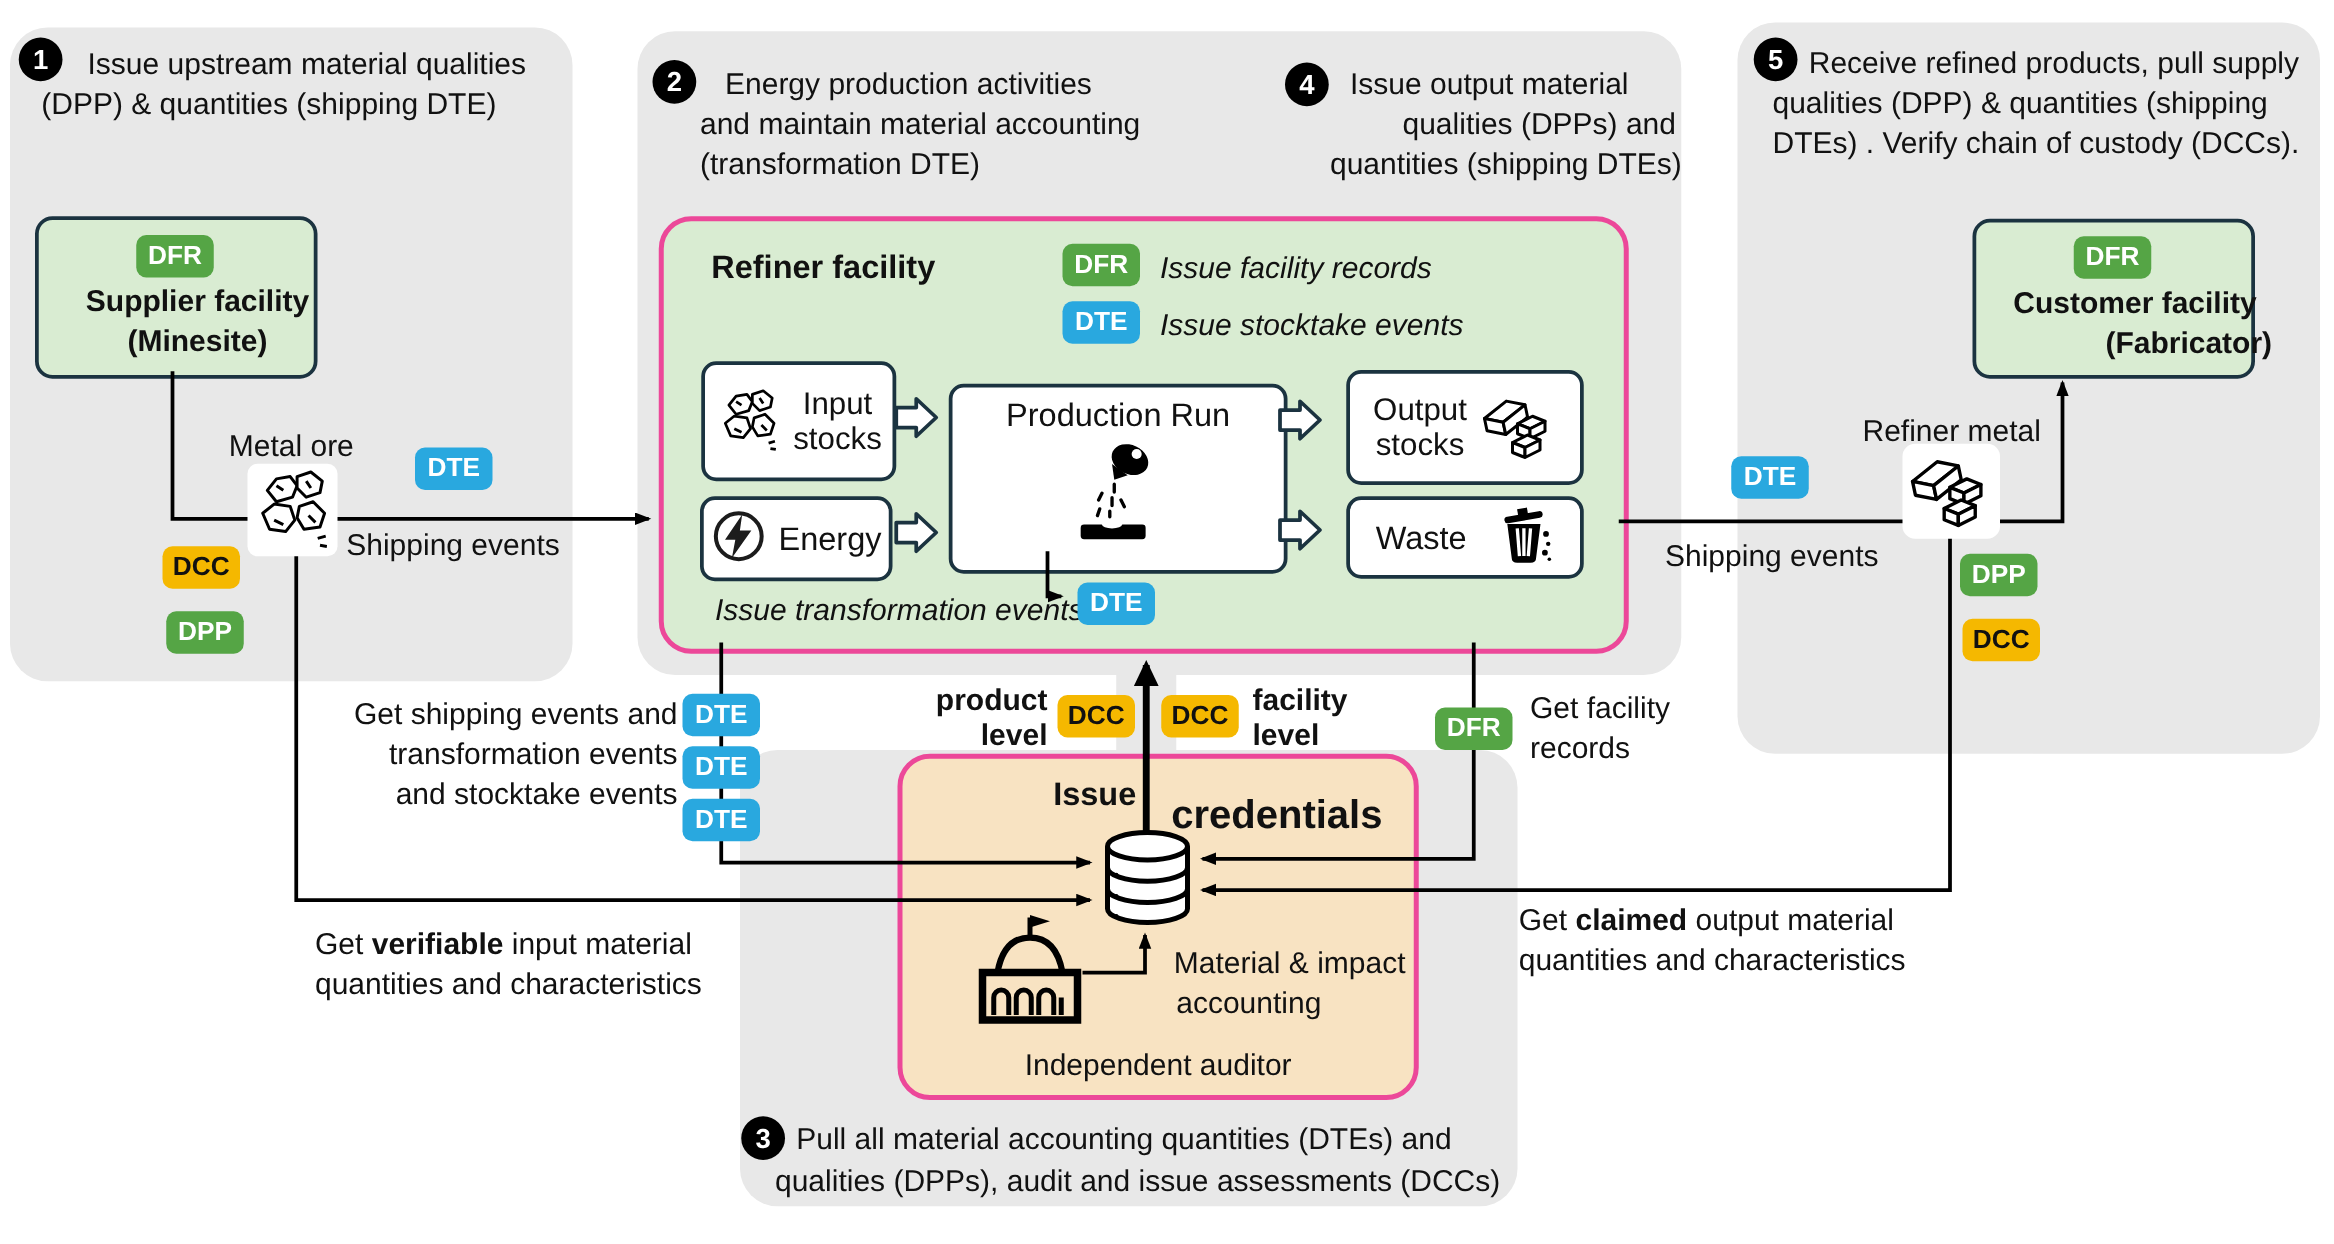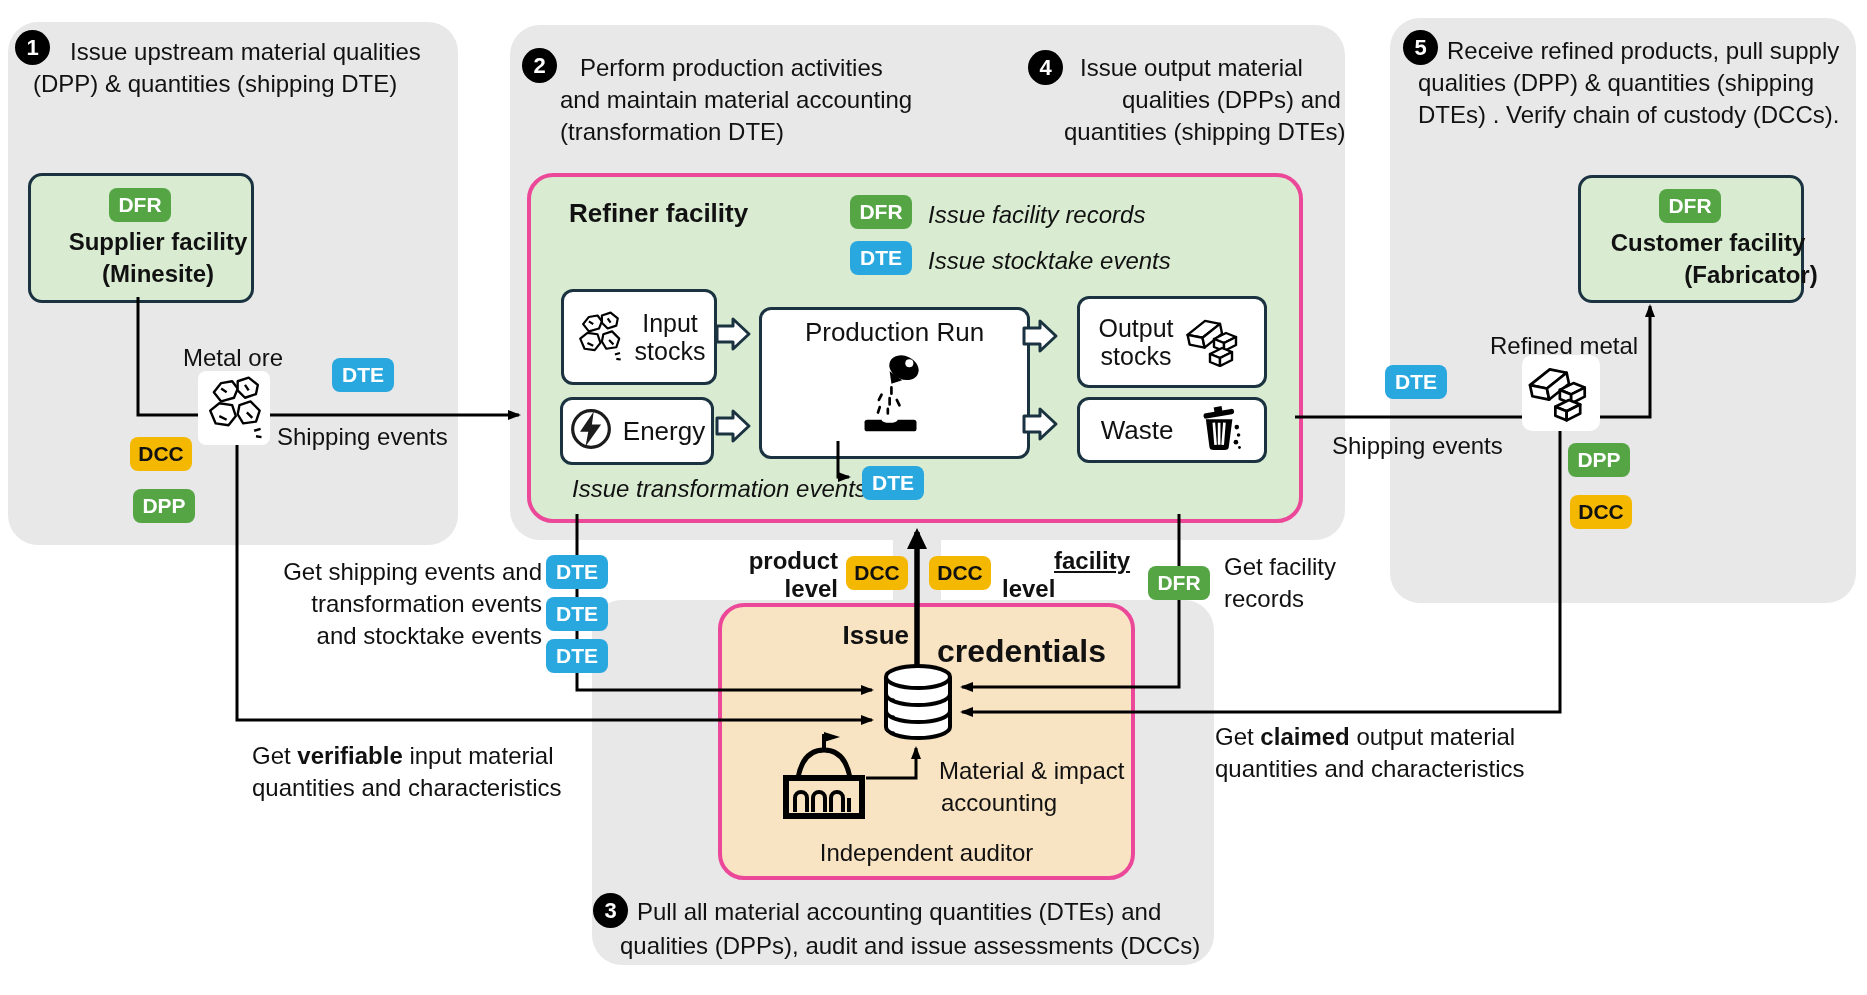--- a/index.html
+++ b/index.html
@@ -42,21 +42,21 @@
   <div class="blob" style="left:510px;top:25px;width:835px;height:515px;"></div>
   <div class="blob" style="left:1390px;top:18px;width:466px;height:585px;"></div>
   <div class="blob" style="left:592px;top:600px;width:622px;height:365px;"></div>
   <div class="bridge" style="left:893px;top:512px;width:48px;height:92px;"></div>
 
   <div class="step-circle" style="left:15px;top:30px;">1</div>
   <div class="txt" style="left:70px;top:36px;">Issue upstream material qualities</div>
   <div class="txt" style="left:33px;top:68px;">(DPP) &amp; quantities (shipping DTE)</div>
 
   <div class="step-circle" style="left:522px;top:48px;">2</div>
-  <div class="txt" style="left:580px;top:52px;">Perform production activities</div>
+  <div class="txt" style="left:580px;top:52px;">Energy production activities</div>
   <div class="txt" style="left:560px;top:84px;">and maintain material accounting</div>
   <div class="txt" style="left:560px;top:116px;">(transformation DTE)</div>
 
   <div class="step-circle" style="left:1028px;top:50px;">4</div>
   <div class="txt" style="left:1080px;top:52px;">Issue output material</div>
   <div class="txt" style="left:1122px;top:84px;">qualities (DPPs) and</div>
   <div class="txt" style="left:1064px;top:116px;">quantities (shipping DTEs)</div>
 
   <div class="step-circle" style="left:1403px;top:30px;">5</div>
   <div class="txt" style="left:1447px;top:35px;">Receive refined products, pull supply</div>
@@ -232,21 +232,21 @@
   <div class="badge b-dte" style="left:546px;top:597px;">DTE</div>
   <div class="badge b-dte" style="left:546px;top:639px;">DTE</div>
 
   <div class="txt" style="left:252px;top:740px;"><span>Get </span><span class="bold">verifiable</span><span> input material</span></div>
   <div class="txt" style="left:252px;top:772px;">quantities and characteristics</div>
 
   <div class="txt bold" style="left:728px;top:547px;width:110px;text-align:right;line-height:28px;">product</div>
   <div class="txt bold" style="left:728px;top:575px;width:110px;text-align:right;line-height:28px;">level</div>
   <div class="badge b-dcc" style="left:846px;top:556px;">DCC</div>
   <div class="badge b-dcc" style="left:929px;top:556px;">DCC</div>
-  <div class="txt bold" style="left:1054px;top:547px;line-height:28px;text-decoration:underline;">facility</div>
+  <div class="txt bold" style="left:1002px;top:547px;line-height:28px;">facility</div>
   <div class="txt bold" style="left:1002px;top:575px;line-height:28px;">level</div>
   <div class="badge b-dfr" style="left:1148px;top:566px;">DFR</div>
   <div class="txt" style="left:1224px;top:551px;text-align:right;">Get facility</div>
   <div class="txt" style="left:1224px;top:583px;">records</div>
 
   <div class="icn" style="left:880px;top:663px;">
     <svg width="76" height="82" viewBox="0 0 76 82">
       <path d="M6 14 V64 a32 11 0 0 0 64 0 V14" fill="#fff" stroke="#000" stroke-width="4"></path>
       <ellipse cx="38" cy="14" rx="32" ry="11" fill="#fff" stroke="#000" stroke-width="4"></ellipse>
       <path d="M6 31 a32 11 0 0 0 64 0 M6 48 a32 11 0 0 0 64 0" fill="none" stroke="#000" stroke-width="4"></path>
@@ -258,21 +258,21 @@
     <svg width="92" height="94" viewBox="0 0 92 94">
       <path d="M46 22 V6" stroke="#000" stroke-width="4" fill="none"></path>
       <polygon points="46,4 62,9 46,14" fill="#000"></polygon>
       <path d="M20 50 q5 -28 26 -28 q21 0 26 28" fill="none" stroke="#000" stroke-width="5"></path>
       <rect x="8" y="50" width="76" height="38" fill="none" stroke="#000" stroke-width="6"></rect>
       <path d="M17 84 v-14 a6 6 0 0 1 12 0 v14 M35 84 v-14 a6 6 0 0 1 12 0 v14 M53 84 v-14 a6 6 0 0 1 12 0 v14 M71 84 v-14" fill="none" stroke="#000" stroke-width="4"></path>
     </svg></div>
 
   <div class="badge b-dte" style="left:1385px;top:365px;">DTE</div>
   <div class="txt" style="left:1332px;top:430px;">Shipping events</div>
-  <div class="txt" style="left:1490px;top:330px;">Refined metal</div>
+  <div class="txt" style="left:1490px;top:330px;">Refiner metal</div>
   <div class="chip" style="left:1522px;top:355px;width:78px;height:76px;border-radius:10px;">
     <span>
       <svg width="70" height="62" viewBox="0 0 62 54" fill="#fff" stroke="#000" stroke-width="2.4" stroke-linejoin="round">
         <g transform="rotate(-12 22 22)">
           <path d="M4 18 L24 8 L38 14 L18 24 z"></path>
             <path d="M4 18 L18 24 L18 34 L4 28 z"></path>
             <path d="M18 24 L38 14 L38 24 L18 34 z"></path>
         </g>
         <g transform="translate(30,16)">
             <path d="M0 10 L12 4 L22 8 L10 14 z"></path>

